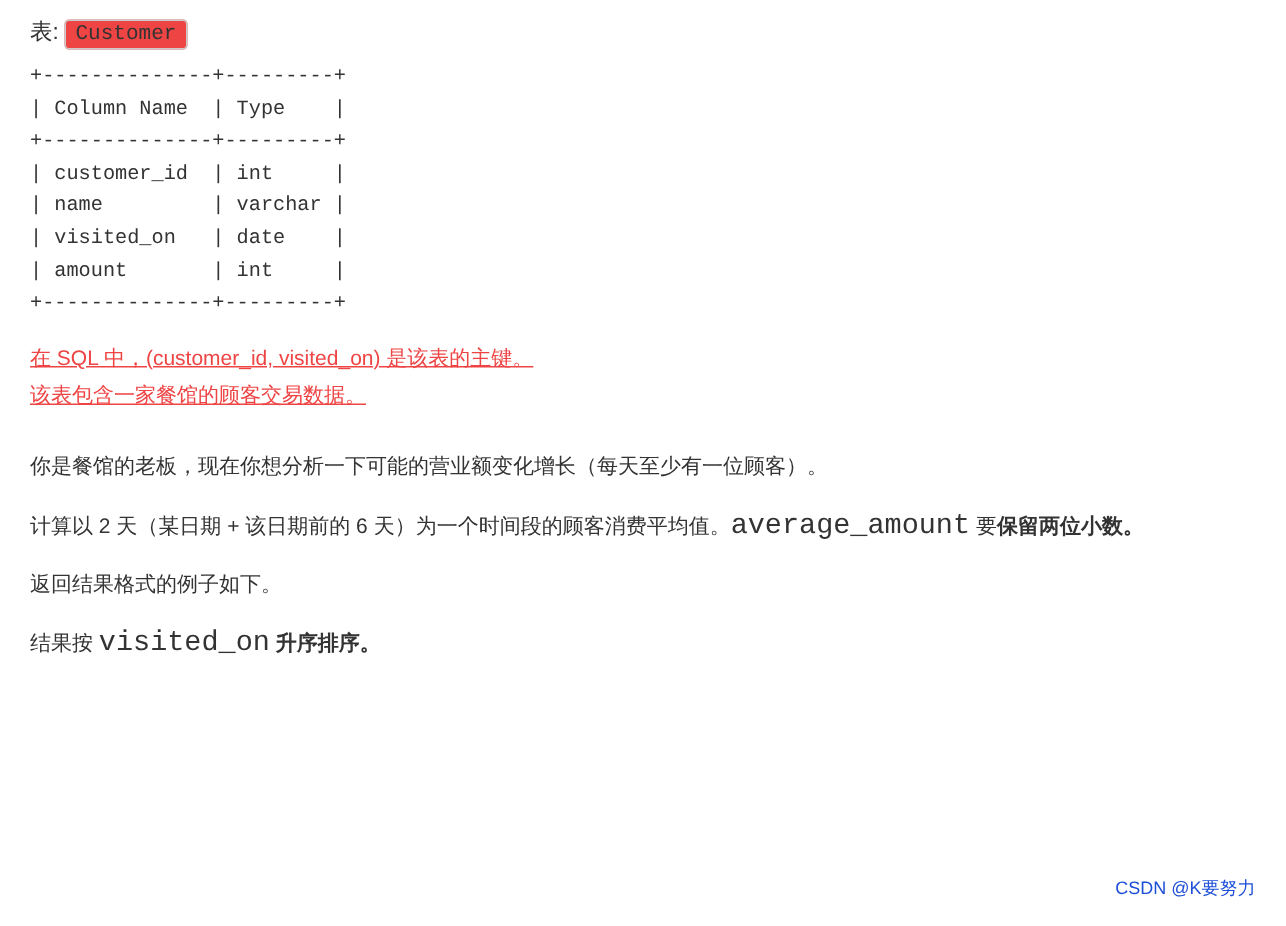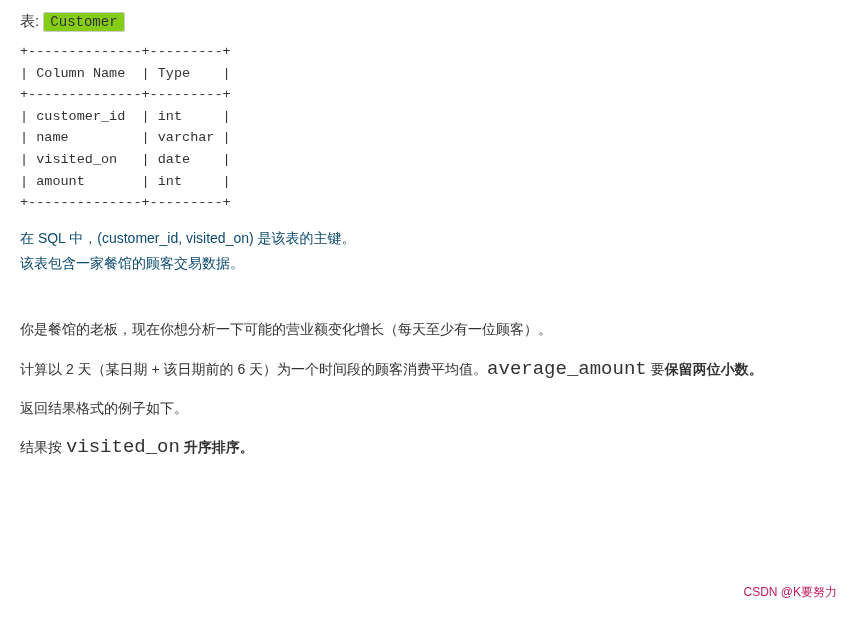--- a/index.html
+++ b/index.html
@@ -20,44 +20,45 @@
     }
 
     .table-label {
       font-family: Arial, sans-serif;
       font-size: 15px;
       color: #333;
       margin-bottom: 10px;
     }
 
     .table-label .table-name {
-      background: #84cc16;
+      background: #ef4444;
       border: 1px solid #ccc;
       border-radius: 3px;
       padding: 1px 6px;
       font-family: 'Courier New', Courier, monospace;
       font-size: 14px;
       color: #333;
     }
 
     .schema-table {
       font-family: 'Courier New', Courier, monospace;
       font-size: 13.5px;
       color: #333;
       line-height: 1.6;
       margin-bottom: 12px;
       white-space: pre;
     }
 
     .description {
       font-family: Arial, sans-serif;
       font-size: 14px;
-      color: #0c4a6e;
+      color: #ef4444;
       line-height: 1.8;
-      margin-bottom: 20px;
+      margin-bottom: 1px;
+      text-decoration: underline;
     }
 
     .description .code {
       font-family: 'Courier New', Courier, monospace;
       font-size: 13.5px;
     }
 
     .divider {
       height: 20px;
     }
@@ -82,21 +83,21 @@
       font-weight: bold;
       margin-top: 12px;
     }
 
     .watermark {
       position: absolute;
       bottom: 16px;
       right: 20px;
       font-family: Arial, sans-serif;
       font-size: 12px;
-      color: #be185d;
+      color: #1d4ed8;
     }
   </style>
 </head>
 <body>
 
 <div class="table-label">
   <span>表: </span><span class="table-name">Customer</span>
 </div>
 
 <div class="schema-table">+--------------+---------+

